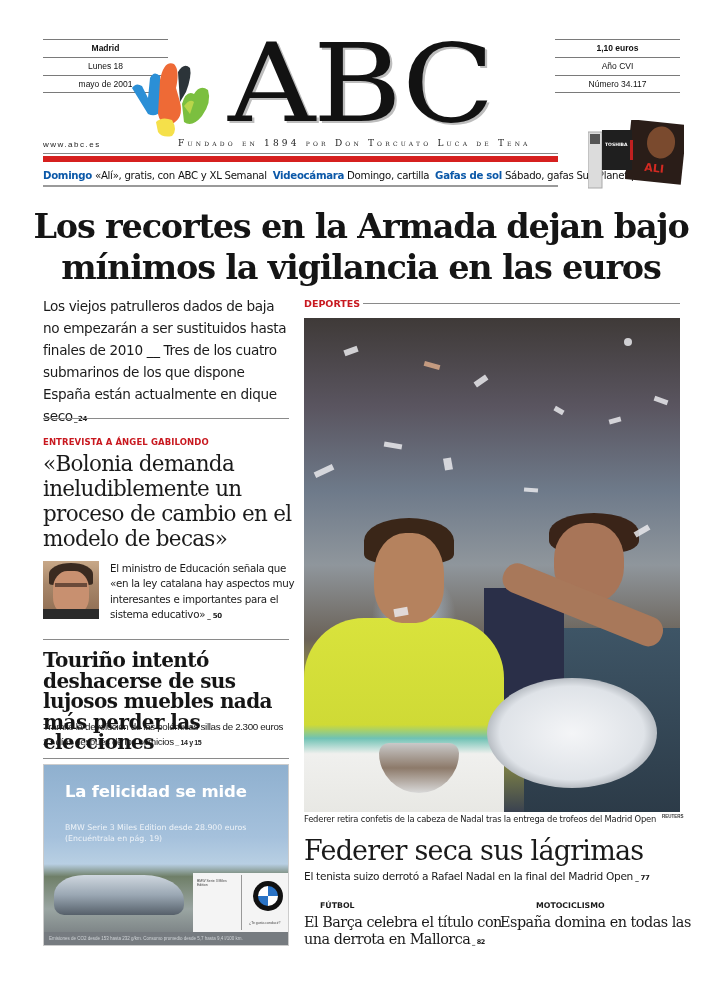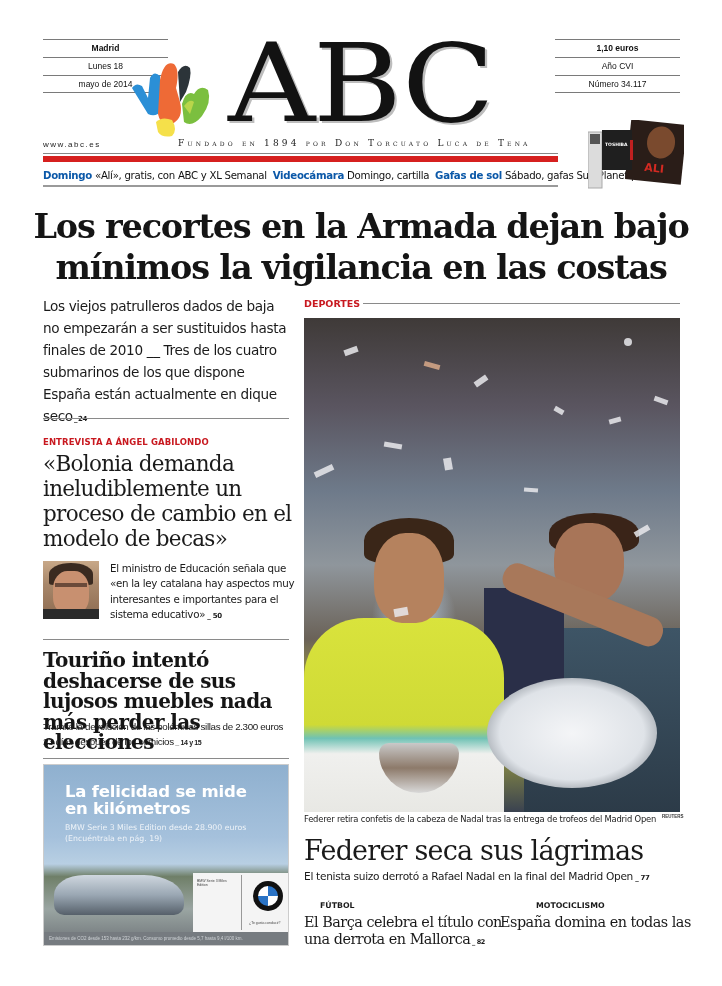--- a/index.html
+++ b/index.html
@@ -140,21 +140,21 @@
   .sub-kicker { position: absolute; top: 901px; font-size: 7.8px; font-weight: bold; color: #1a1a1a; font-family: "DejaVu Sans", sans-serif; padding-left: 16px; }
   .sub-title { position: absolute; top: 914px; font-family: "DejaVu Serif", serif; font-size: 14.4px; line-height: 17px; color: #1a1a1a; letter-spacing: -0.5px; }
   .sub-title .ref { font-family: "DejaVu Sans", sans-serif; font-size: 6.5px; }
 </style>
 </head>
 <body>
 
 <div class="infobox" style="left:43px; top:39px;">
   <div class="row bold">Madrid</div>
   <div class="row">Lunes 18</div>
-  <div class="row last">mayo de 2014</div>
+  <div class="row last">mayo de 2001</div>
 </div>
 
 <div class="infobox" style="left:555px; top:39px;">
   <div class="row bold">1,10 euros</div>
   <div class="row">Año CVI</div>
   <div class="row last">Número 34.117</div>
 </div>
 
 <svg class="hands" viewBox="0 0 90 80">
   <path d="M4 30 Q8 24 14 28 L20 40 L22 20 Q26 12 32 18 L34 52 Q28 60 20 56 Z" fill="#2b8fd6"></path>
@@ -186,21 +186,21 @@
   <rect x="40" y="2" width="56" height="60" fill="#2a1d18" transform="rotate(6 68 32)"></rect>
   <ellipse cx="72" cy="22" rx="14" ry="16" fill="#7a4a2e" transform="rotate(6 68 32)"></ellipse>
   <text x="58" y="52" font-size="11" font-weight="bold" fill="#d42a22" font-family="DejaVu Sans, sans-serif" transform="rotate(6 68 32)">ALI</text>
   <rect x="0" y="12" width="14" height="56" fill="#dcdcdc" stroke="#aaa"></rect>
   <rect x="2" y="14" width="10" height="10" fill="#555"></rect>
   <rect x="14" y="10" width="30" height="40" fill="#1f1f1f"></rect>
   <text x="17" y="26" font-size="4.5" fill="#fff" font-family="DejaVu Sans, sans-serif" font-weight="bold">TOSHIBA</text>
   <rect x="42" y="20" width="3" height="20" fill="#c02020"></rect>
 </svg>
 
-<div class="headline-main">Los recortes en la Armada dejan bajo mínimos la vigilancia en las costas</div>
+<div class="headline-main">Los recortes en la Armada dejan bajo mínimos la vigilancia en las euros</div>
 
 <div class="lede">
   <span>Los viejos patrulleros dados de baja no empezarán a ser sustituidos hasta finales de 2010 __ Tres de los cuatro submarinos de los que dispone España están actualmente en dique seco</span><span class="ref"> _ </span><span class="ref">24</span>
 </div>
 <div class="rule" style="top:418px; width:246px;"></div>
 
 <div class="kicker-red" style="left:43px; top:437px;">ENTREVISTA A ÁNGEL GABILONDO</div>
 <div class="interview-title">«Bolonia demanda ineludiblemente un proceso de cambio en el modelo de becas»</div>
 
 <div class="portrait">
@@ -216,21 +216,20 @@
 
 <div class="tourino-title">Touriño intentó deshacerse de sus lujosos muebles nada más perder las elecciones</div>
 <div class="tourino-text">
   <span>Tramitó la devolución de las polémicas sillas de 2.300 euros 23 días después de los comicios</span><span class="ref"> _ </span><span class="ref">14 y 15</span>
 </div>
 <div class="rule" style="top:758px; width:246px;"></div>
 
 <div class="ad">
   <div class="ad-h">
     <div>La felicidad se mide</div>
-    <div>en kilómetros</div>
   </div>
   <div class="ad-s">
     <div>BMW Serie 3 Miles Edition desde 28.900 euros</div>
     <div>(Encuéntrala en pág. 19)</div>
   </div>
   <div class="car"></div>
   <div class="white-panel">
     <div class="tiny" style="left:4px; top:6px; width:40px;">BMW Serie 3 Miles Edition</div>
     <div class="sep"></div>
     <div class="bmw">

